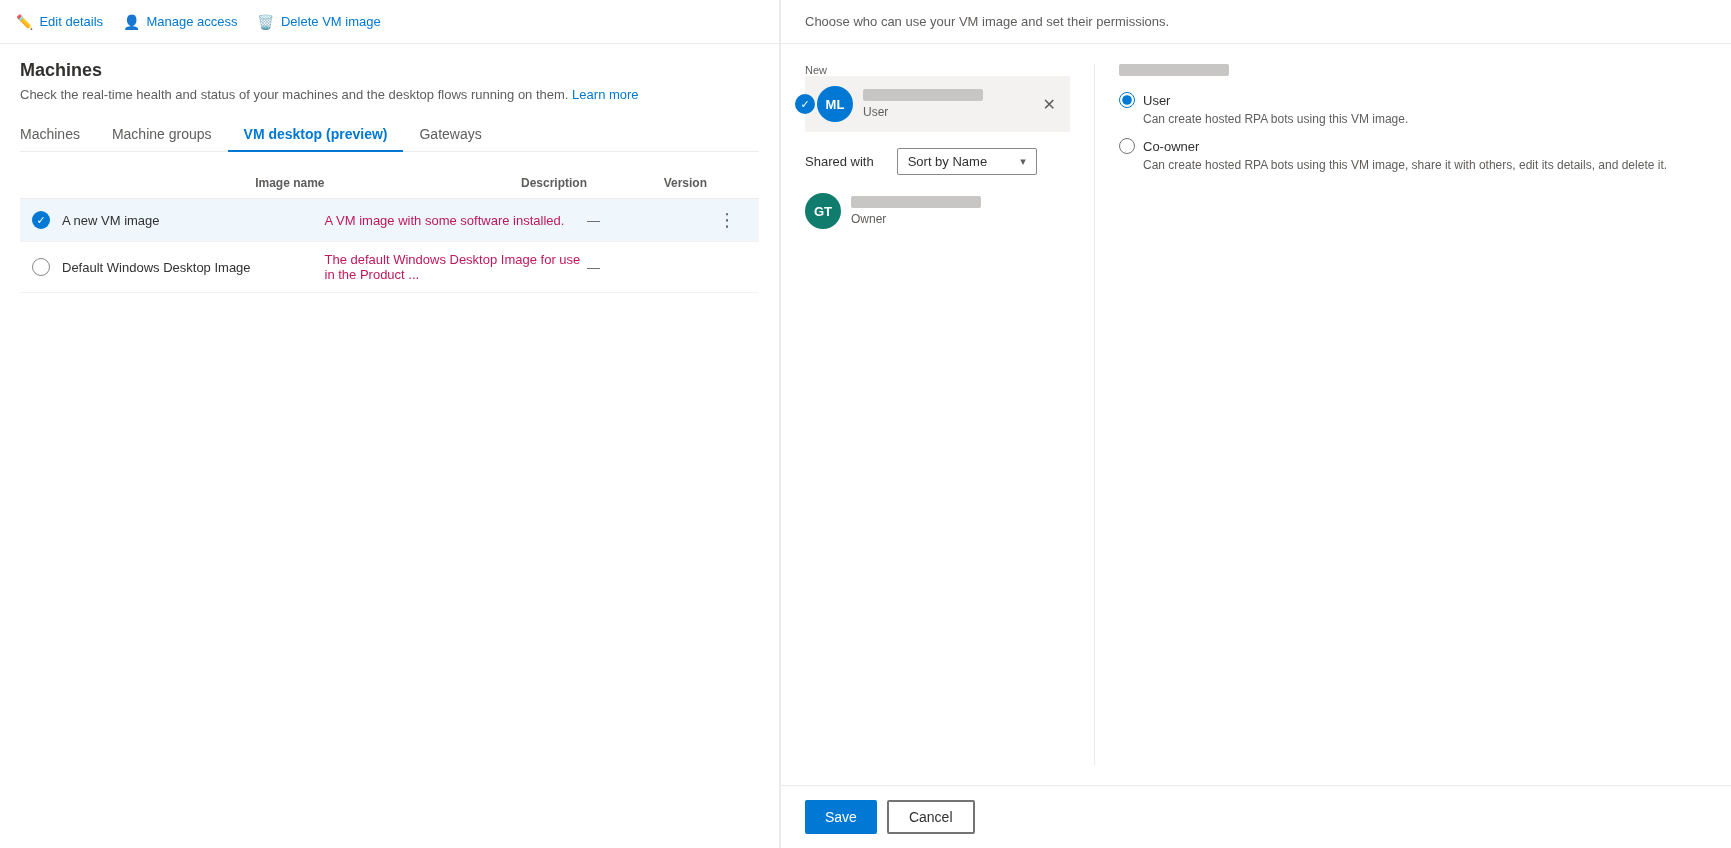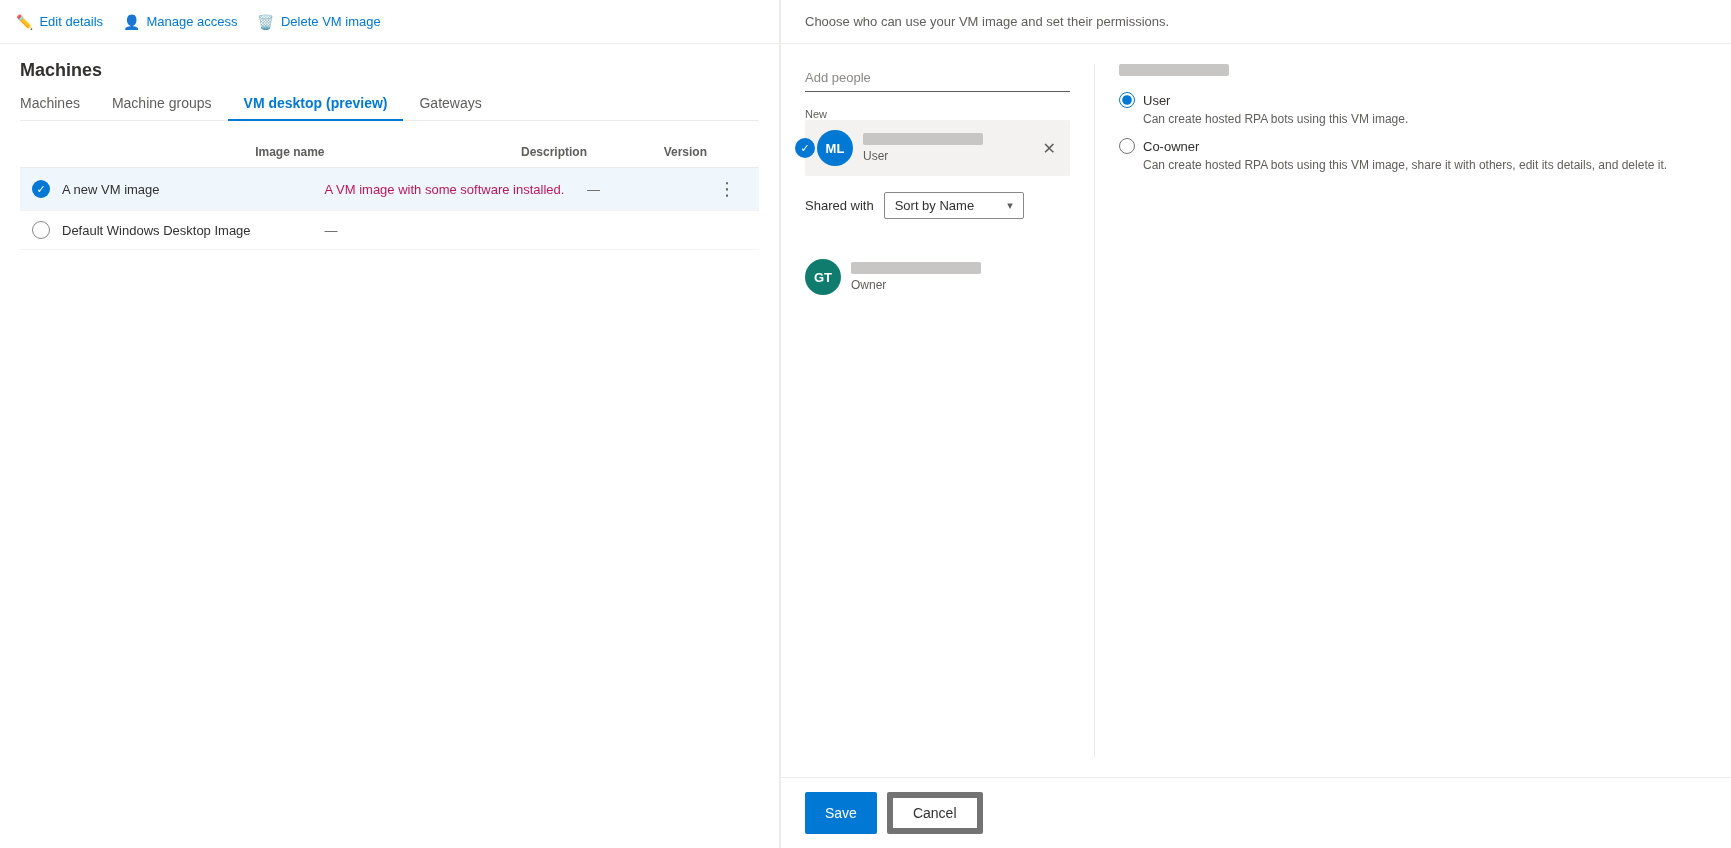--- a/index.html
+++ b/index.html
@@ -269,22 +269,22 @@
       border: none;
       cursor: pointer;
       color: #605e5c;
       font-size: 16px;
       padding: 2px;
     }
 
     .shared-with-row {
       display: flex;
       align-items: center;
-      gap: 10px;
-      margin-bottom: 32px;
+      gap: 23px;
+      margin-bottom: 10px;
     }
 
     .shared-label {
       font-size: 13px;
       color: #323130;
       white-space: nowrap;
     }
 
     .sort-dropdown {
       display: flex;
@@ -369,21 +369,21 @@
       border-radius: 2px;
       padding: 7px 20px;
       font-size: 14px;
       cursor: pointer;
       font-family: 'Segoe UI', sans-serif;
     }
 
     .btn-cancel {
       background: #fff;
       color: #323130;
-      border: 6px solid #737373;
+      border: 2px solid #737373;
       border-radius: 2px;
       padding: 7px 20px;
       font-size: 14px;
       cursor: pointer;
       font-family: 'Segoe UI', sans-serif;
     }
 
     .panel-desc-top {
       font-size: 13px;
       color: #605e5c;
@@ -406,20 +406,24 @@
       <span>Manage access</span>
     </button>
     <button class="toolbar-btn">
       <span class="toolbar-icon">🗑️</span>
       <span>Delete VM image</span>
     </button>
   </div>
 
   <div class="main-content">
     <div class="page-title">Machines</div>
+    <div class="page-subtitle">
+      <span>Check the real-time health and status of your machines and the desktop flows running on them.</span>
+      <a href="#">Learn more</a>
+    </div>
 
     <div class="tabs">
       <button class="tab">Machines</button>
       <button class="tab">Machine groups</button>
       <button class="tab active">VM desktop (preview)</button>
       <button class="tab">Gateways</button>
     </div>
 
     <div class="table-header">
       <div></div>
@@ -437,33 +441,33 @@
       <div class="row-desc">A VM image with some software installed.</div>
       <div class="row-version">—</div>
       <div class="row-actions">⋮</div>
     </div>
 
     <div class="table-row">
       <div>
         <div class="check-empty"></div>
       </div>
       <div class="row-name">Default Windows Desktop Image</div>
+      <div class="row-desc">The default Windows Desktop Image for use in the Product ...</div>
       <div class="row-version">—</div>
       <div class="row-actions"></div>
     </div>
   </div>
 </div>
 
 <div class="right-panel">
   <div class="panel-desc-top">Choose who can use your VM image and set their permissions.</div>
 
   <div class="right-content">
 
     <div class="left-section">
-      <input class="add-people-input" type="text" placeholder="Add people" style="">
 
       <div class="new-label">New</div>
 
       <div class="user-card">
         <div class="card-check">✓</div>
         <div class="avatar avatar-ml">
           <span>ML</span>
         </div>
         <div class="user-info">
           <div class="user-name-blurred"></div>

